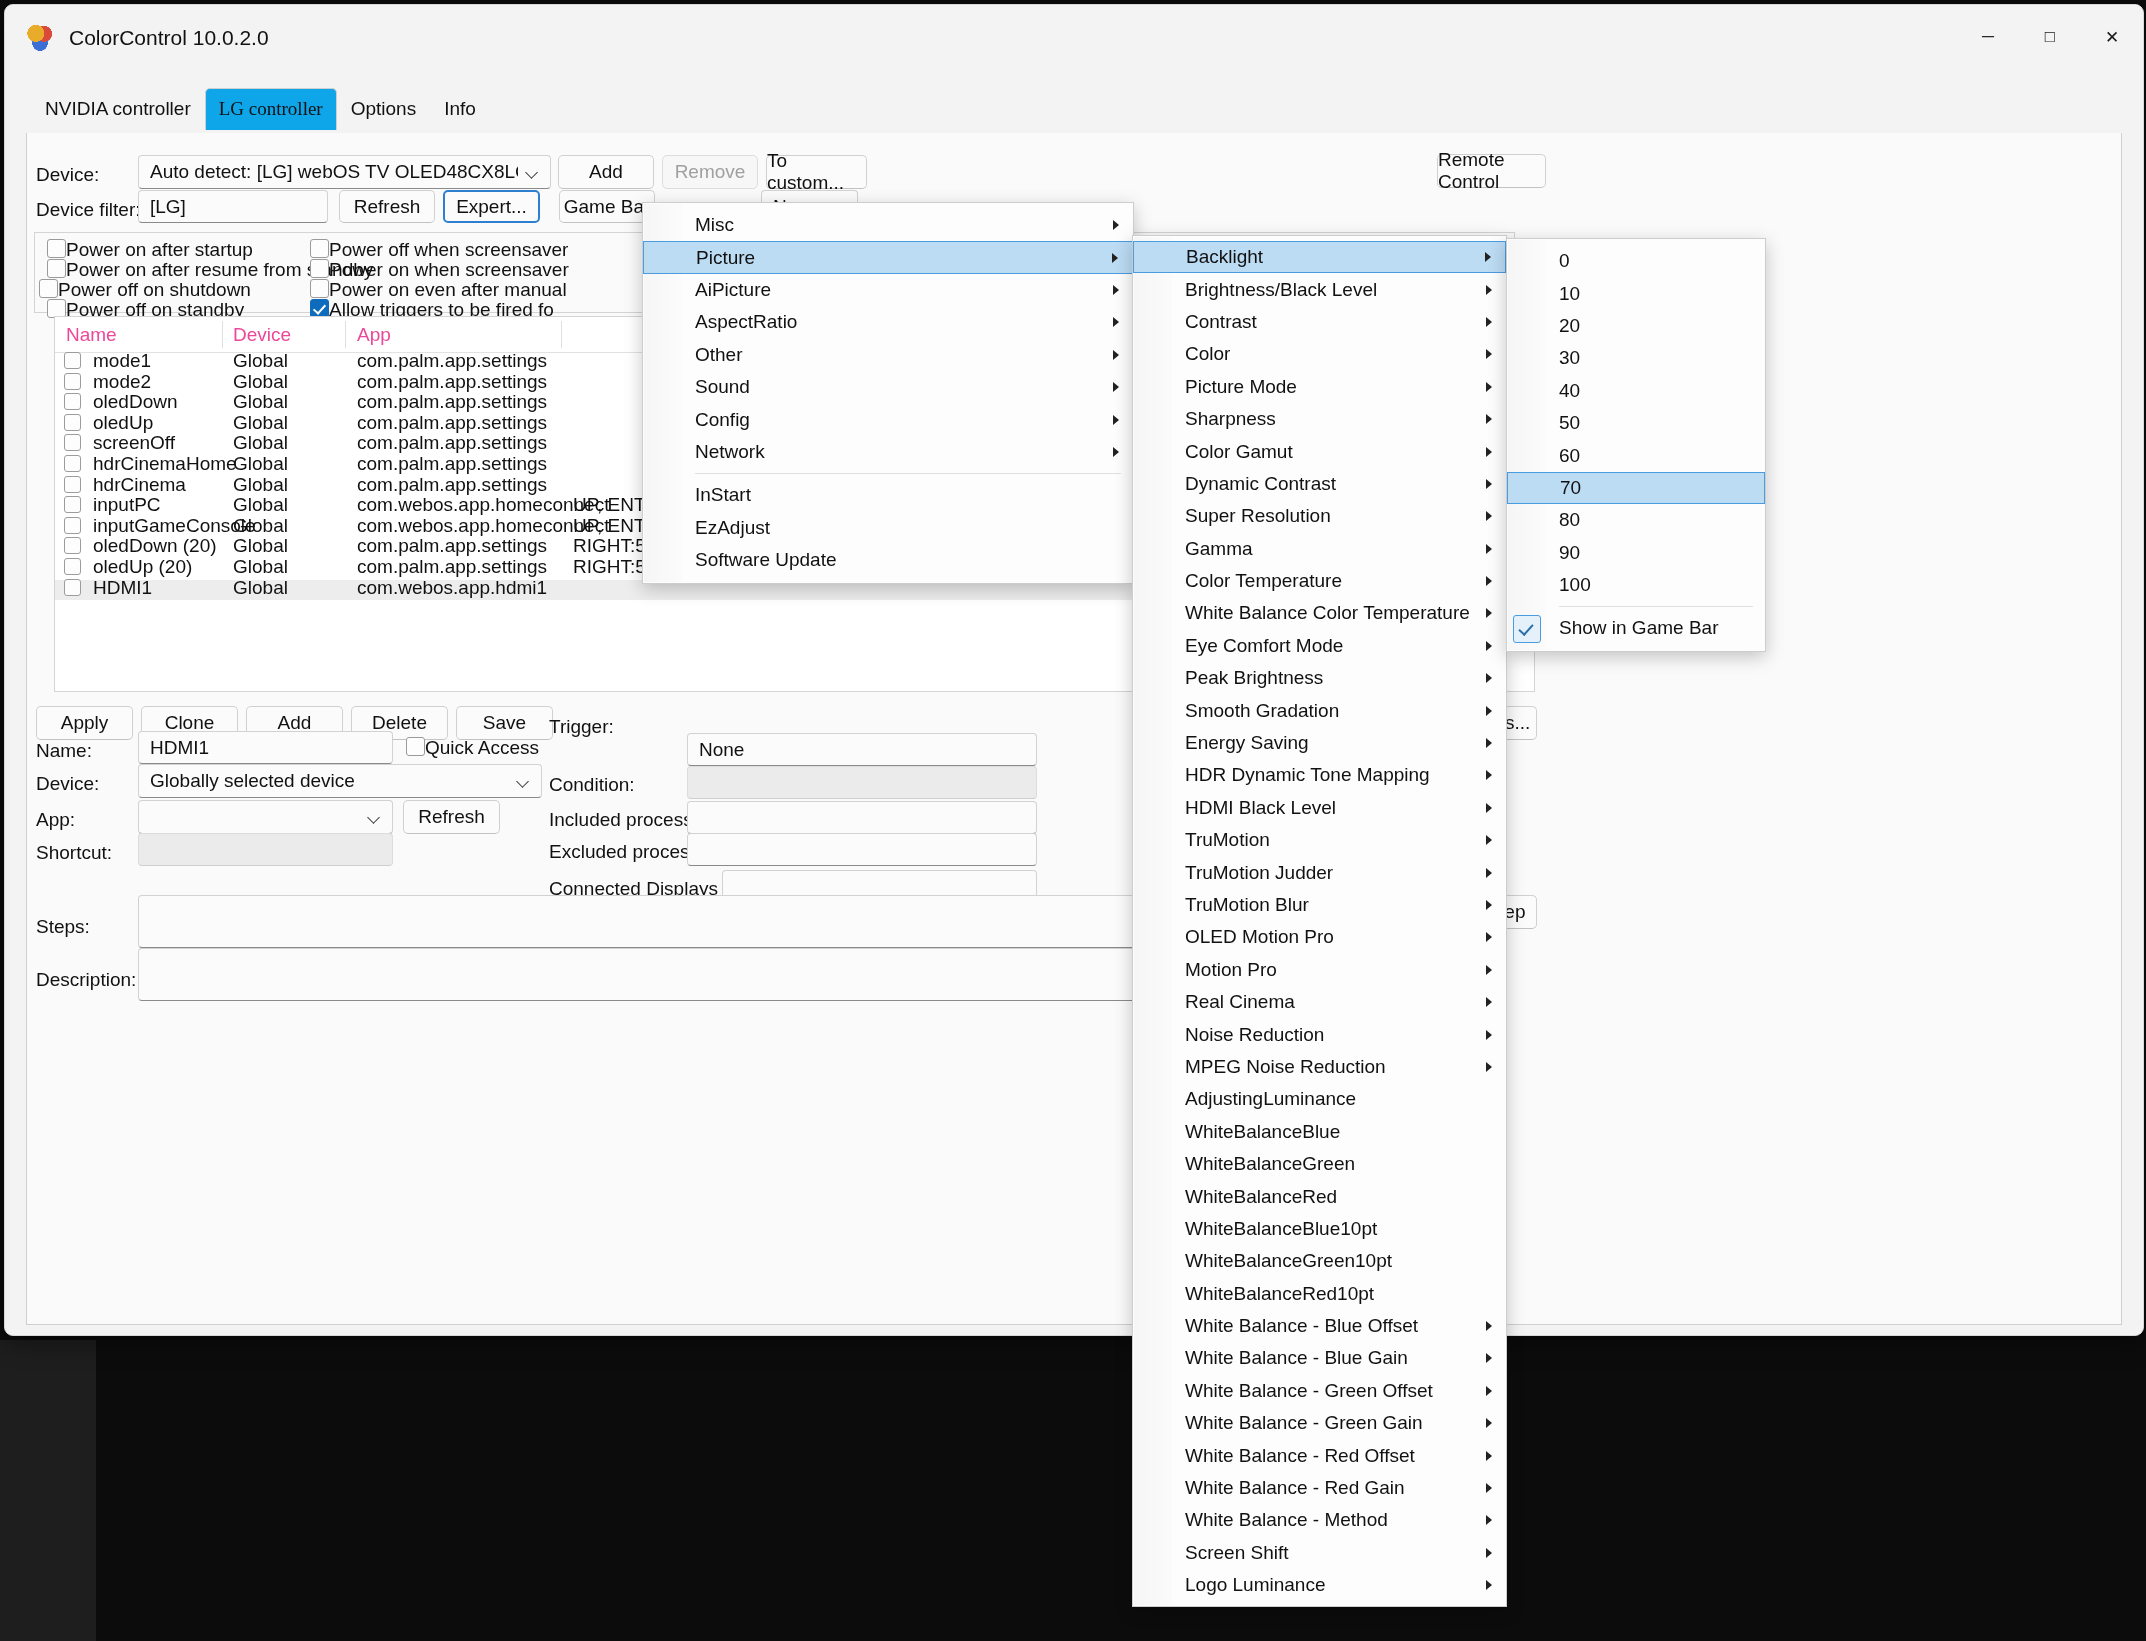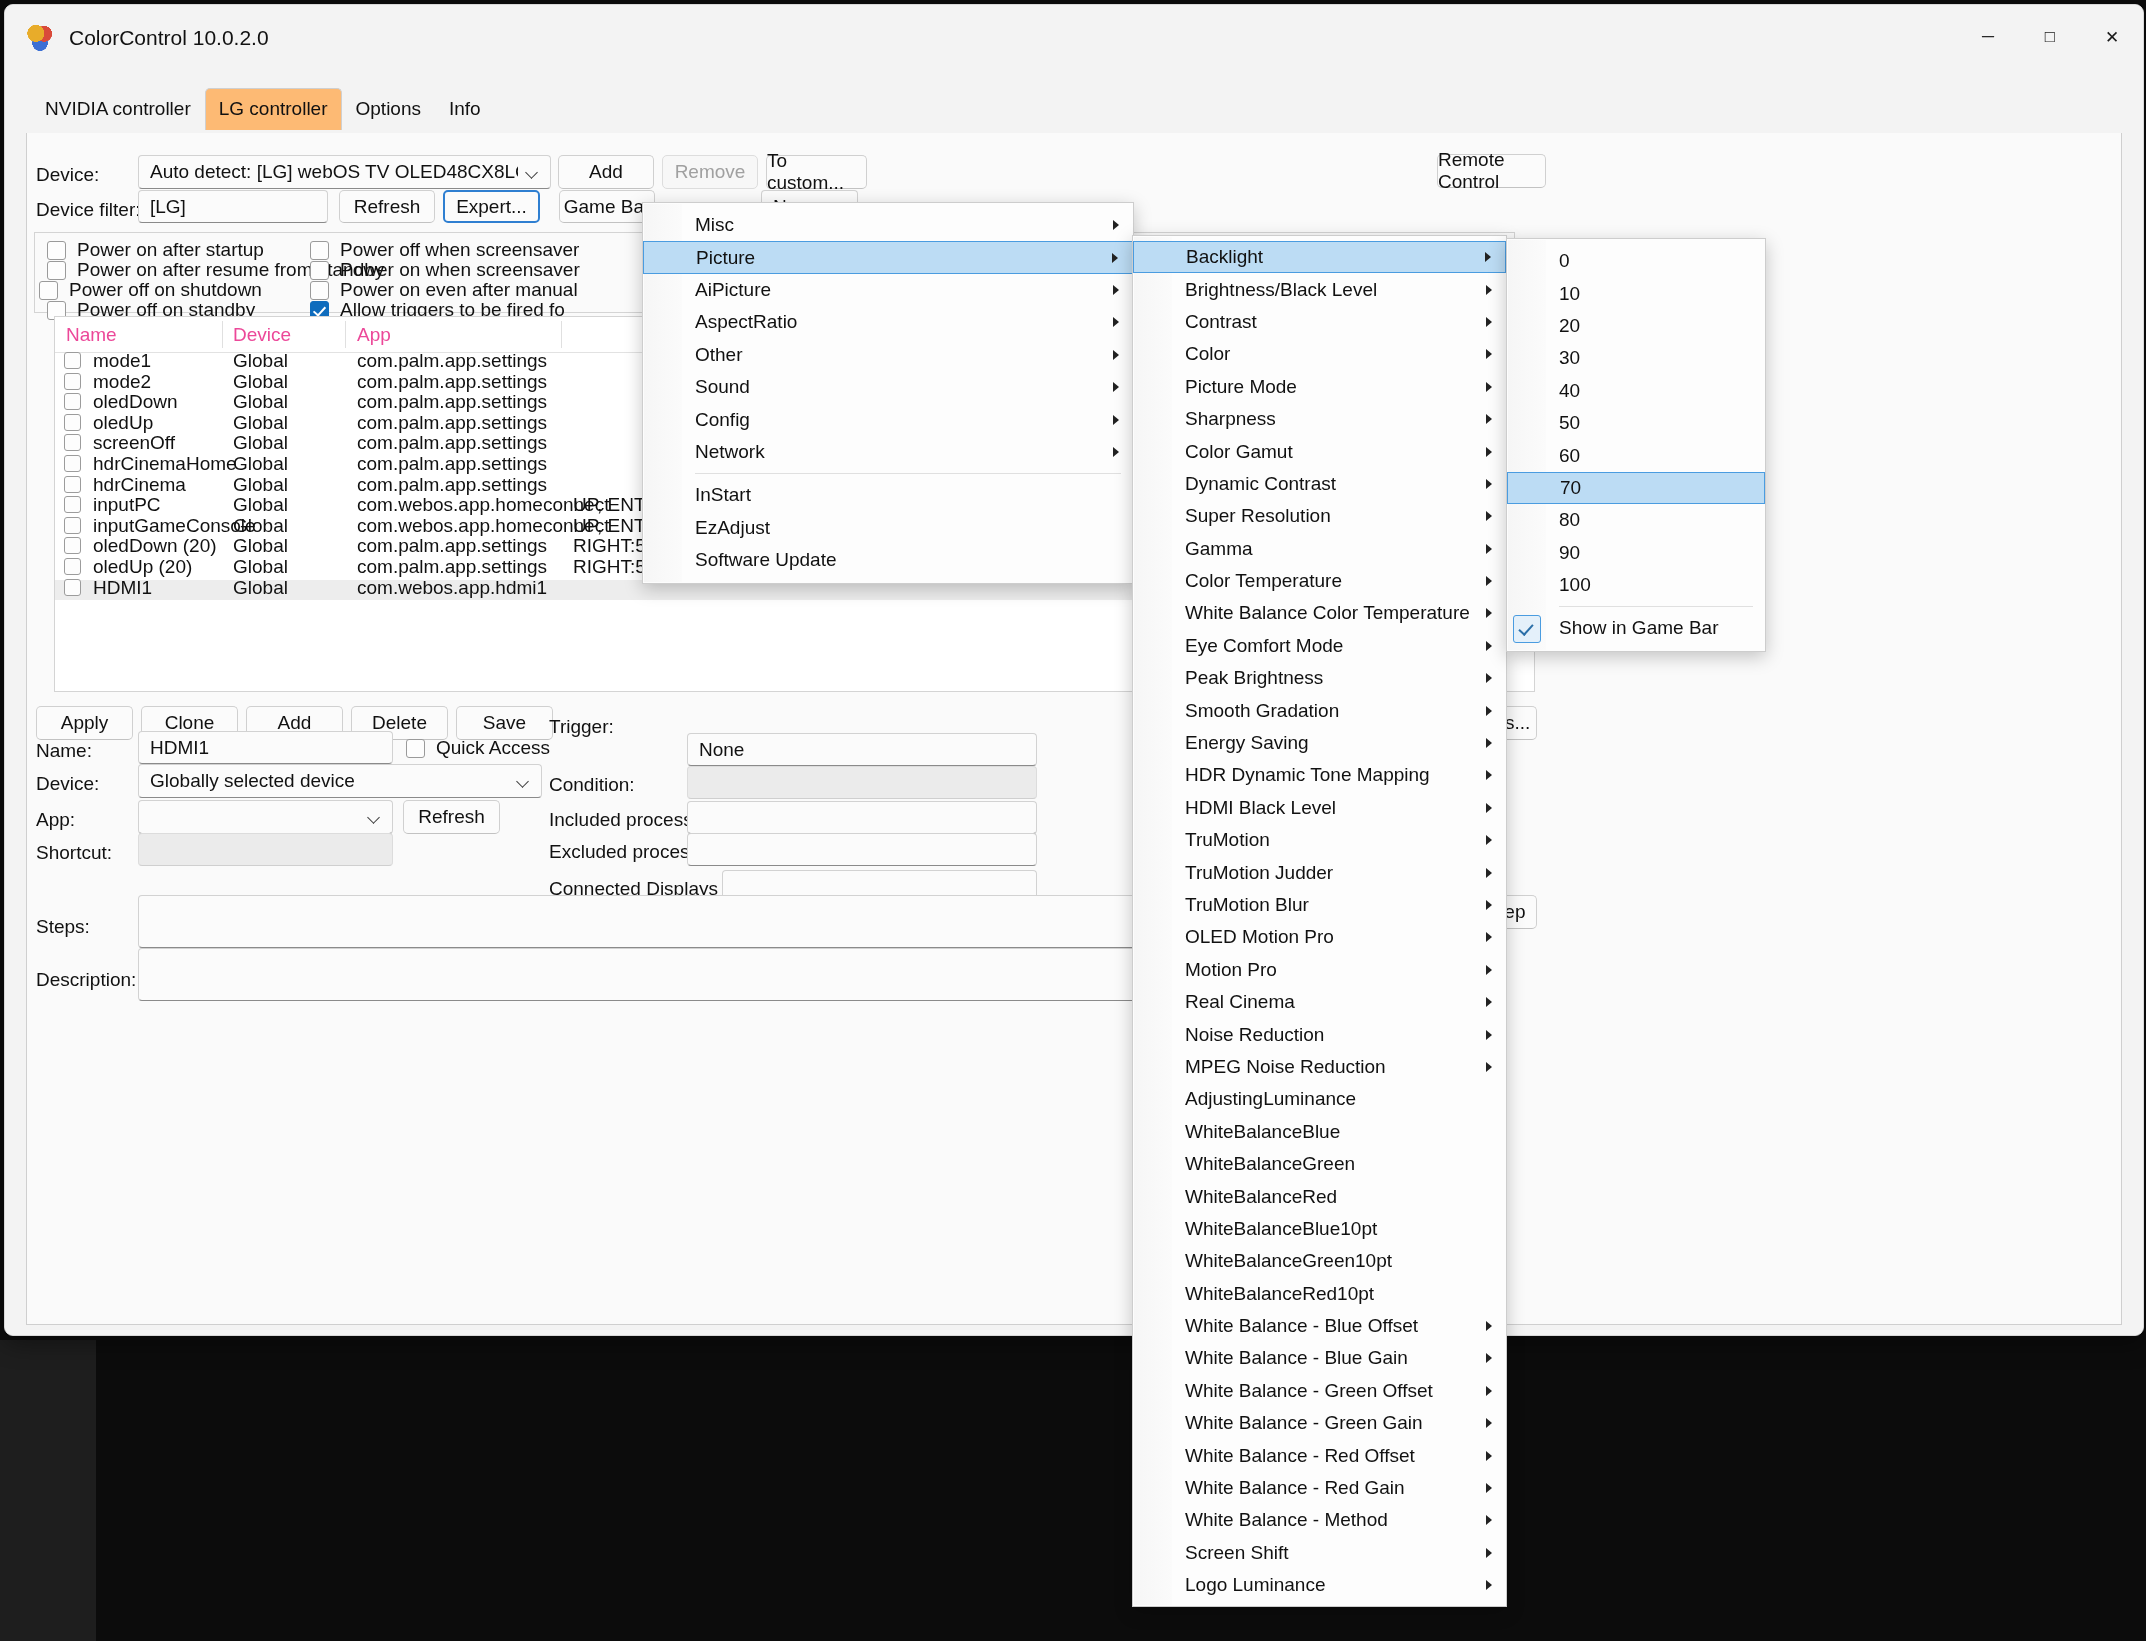--- a/index.html
+++ b/index.html
@@ -29,21 +29,21 @@
         font-size:17px;color:#1a1a1a;}
   #winctrls{position:absolute;right:0;top:0;display:flex;}
 
   
   #client{position:absolute;left:0;top:66px;right:0;bottom:0;background:#f3f3f3;}
 
   
   #tabstrip{position:absolute;left:26px;top:17px;display:flex;align-items:flex-end;font-size:19px;}
   .tab{padding:9px 13px 10px 13px;border:1px solid transparent;border-bottom:none;color:#111;
        border-radius:5px 5px 0 0;line-height:1.15;}
-  .tab.active{background:#fdba74;border-color:#cfcfcf;}
+  .tab.active{background:#0ea5e9;border-color:#cfcfcf;font-family:Liberation Serif, serif;}
   #tabline{position:absolute;left:21px;top:62px;right:21px;height:1px;background:#cfcfcf;}
 
   .panel{position:absolute;left:21px;top:62px;right:21px;bottom:10px;background:#fafafa;
          border:1px solid #cfcfcf;border-top:none;}
 
   
   .lbl{position:absolute;font-size:19px;color:#111;white-space:nowrap;}
   .txt{position:absolute;background:#fbfbfb;border:1px solid #d2d2d2;border-bottom:1px solid #8a8a8a;
        border-radius:4px;font-size:19px;color:#111;box-sizing:border-box;
        display:flex;align-items:center;padding:0 11px;font-family:inherit;}
@@ -56,21 +56,21 @@
   .chev::before{content:"";position:absolute;left:1px;top:0;width:8px;height:8px;
                 border-right:1.6px solid #3a3a3a;border-bottom:1.6px solid #3a3a3a;
                 transform:rotate(45deg);}
   .btn{position:absolute;background:#fbfbfb;border:1px solid #d0d0d0;border-bottom-color:#c2c2c2;
        border-radius:5px;font-size:19px;color:#111;display:flex;align-items:center;
        justify-content:center;box-sizing:border-box;font-family:inherit;}
   .btn.focus{border:2px solid #2f7fd1;}
   .btn.disabled{color:#a0a0a0;background:#f7f7f7;border-color:#dddddd;}
 
   
-  .cb{position:absolute;display:flex;align-items:center;gap:11px;font-size:19px;color:#111;white-space:nowrap;}
+  .cb{position:absolute;display:flex;font-size:19px;color:#111;white-space:nowrap;}
   .box{width:19px;height:19px;border:1px solid #9a9a9a;border-radius:3px;background:#fdfdfd;
        flex:none;box-sizing:border-box;}
   .box.on{background:#0f6cbd;border-color:#0f6cbd;position:relative;}
   .box.on::after{content:"";position:absolute;left:5px;top:2px;width:5px;height:10px;
                  border-right:2px solid #fff;border-bottom:2px solid #fff;transform:rotate(42deg);}
 
   
   .group{position:absolute;border:1px solid #d4d4d4;background:#fafafa;box-sizing:border-box;}
 
   

